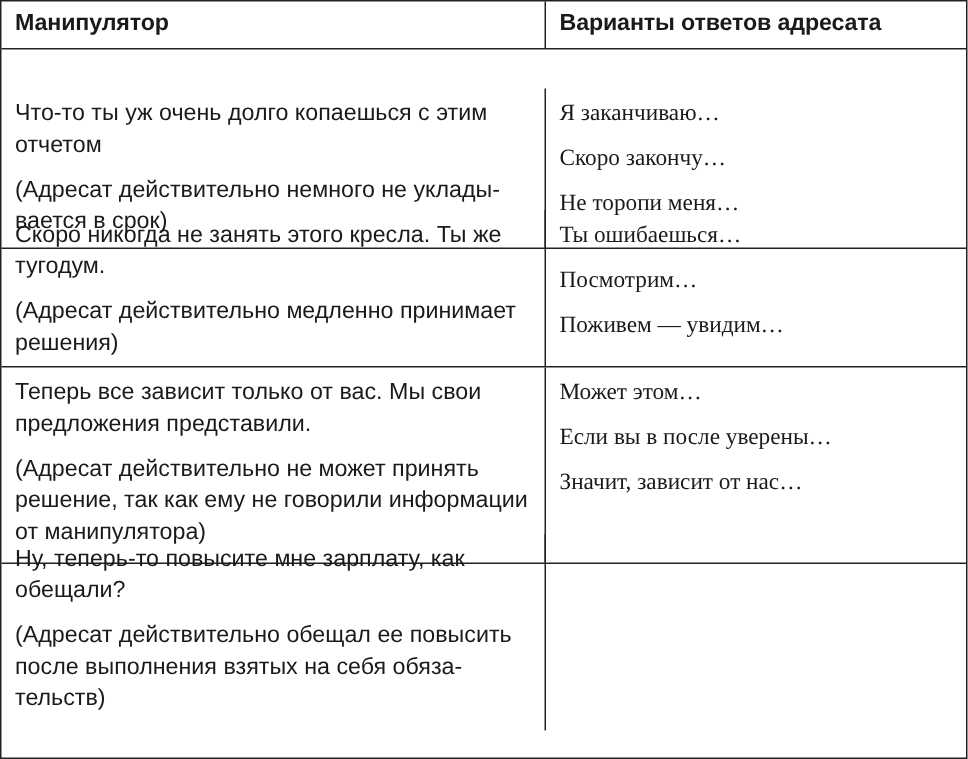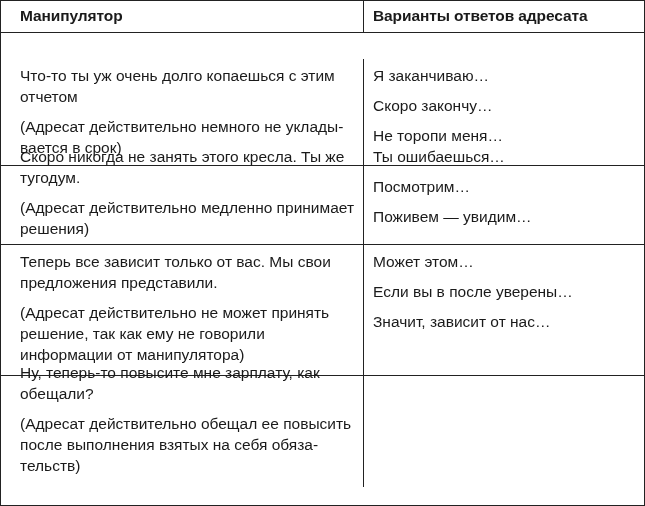--- a/index.html
+++ b/index.html
@@ -17,25 +17,25 @@
       position: absolute; left: 0; right: 0;
       border-bottom: 1.5px solid #222;
       box-sizing: border-box;
     }
     .row.last { border-bottom: none; }
     .cell {
       position: absolute; top: 0; bottom: 0;
       box-sizing: border-box;
       padding-top: 6px;
     }
-    .cell.left { left: 0; width: 363px; padding-left: 19px; padding-right: 8px; border-right: 1.5px solid #222; }
+    .cell.left { left: 0; width: 363px; padding-left: 9px; padding-right: 8px; border-right: 1.5px solid #222; }
     .cell.right { left: 363px; right: 0; padding-left: 9px; padding-right: 8px; }
     .hdr { font-weight: bold; font-size: 15.5px; letter-spacing: -0.1px; line-height: 20px; padding-top: 5px; }
     .p { margin: 0 0 9px 0; line-height: 21px; }
-    .ans { margin: 0 0 9px 0; line-height: 21px; }
+    .ans { margin: 0 0 9px 0; line-height: 21px; font-family: Liberation Serif, serif; }
   </style>
 </head>
 <body>
 
 <div class="tbl">
 
   <div class="row" style="top:0; height:32px;">
     <div class="cell left hdr">Манипулятор</div>
     <div class="cell right hdr">Варианты ответов адресата</div>
   </div>

